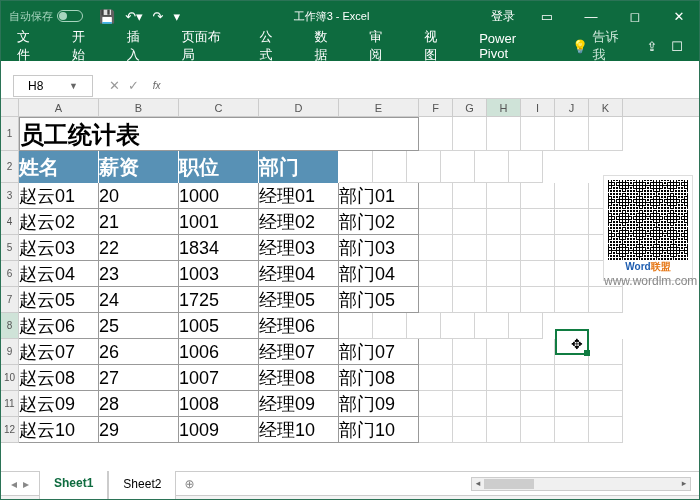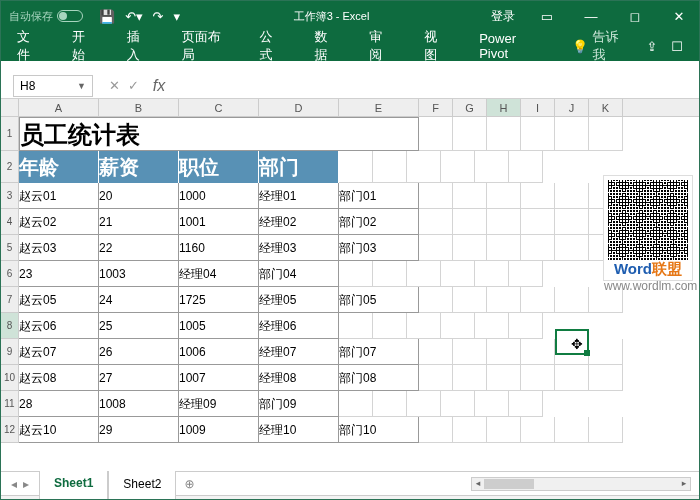--- a/index.html
+++ b/index.html
@@ -13,50 +13,50 @@
 .qat span{color:#fff;font-size:13px;cursor:pointer}
 .titlebar .center{flex:1;text-align:center;font-size:11px}
 .titlebar .right{display:flex;align-items:center;gap:4px}
 .winbtn{width:40px;height:30px;display:flex;align-items:center;justify-content:center;color:#fff;font-size:13px;cursor:pointer}
 .login{font-size:12px;padding:0 8px}
 .ribbon{height:30px;background:#0e6b3f;display:flex;align-items:center;color:#fff;font-size:13px;padding:0 6px;gap:12px}
 .tab{padding:4px 10px;cursor:pointer}
 .tab.tell{display:flex;align-items:center;gap:4px;color:#cfe8db}
 .ribbon-right{margin-left:auto;display:flex;gap:14px;padding-right:10px}
 .namebox-row{height:26px;background:#fff;display:flex;align-items:center;border-bottom:1px solid #d0d0d0;margin-top:12px}
-.namebox{width:80px;height:22px;border:1px solid #c8c8c8;margin-left:12px;font-size:12px;padding:2px 6px;display:flex;align-items:center;justify-content:space-between;background:#fff}
+.namebox{width:80px;height:22px;border:1px solid #c8c8c8;margin-left:12px;font-size:12px;padding:2px 14px;display:flex;align-items:center;justify-content:space-between;background:#fff}
 .namebox .dd{color:#666;font-size:9px}
 .fx-btns{display:flex;gap:8px;margin-left:16px;color:#999;font-size:13px}
-.fx-label{font-style:italic;margin-left:14px;color:#666;font-size:16px}
+.fx-label{font-style:italic;margin-left:14px;color:#666;font-size:10px}
 .formula-bar{flex:1;height:22px;margin-left:6px;margin-right:10px}
 .sheet-area{position:relative;height:372px;overflow:hidden;background:#fff}
 .col-headers{display:flex;height:18px;background:#eee;border-bottom:1px solid #ccc;font-size:11px;color:#555}
 .rowh{width:18px;border-right:1px solid #ccc;background:#eee}
 .ch{border-right:1px solid #ccc;text-align:center;line-height:18px}
 .ch.main{width:80px}
 .ch.ext{width:34px}
 .ch.sel{background:#cfe3d8}
 .rows{display:flex;flex-direction:column}
 .row{display:flex;height:26px}
 .row.title{height:34px}
 .row.hdr{height:32px}
 .rh{width:18px;background:#eee;border-right:1px solid #ccc;border-bottom:1px solid #ccc;font-size:10px;color:#555;text-align:center;line-height:26px}
 .row.sel .rh{background:#cfe3d8}
 .cell{border-right:1px solid #d4d4d4;border-bottom:1px solid #d4d4d4;font-size:15px;text-align:center;line-height:26px;overflow:hidden;white-space:nowrap}
 .cell.ext{width:34px}
 .title-cell{width:400px;border:1px solid #999;font-size:24px;font-weight:bold;line-height:34px;font-family:SimSun,serif}
 .hdr-cell{width:80px;background:#5891b5;color:#fff;font-size:20px;font-weight:bold;line-height:32px;border-right:1px solid #fff;font-family:SimHei,sans-serif}
-.data-cell{width:80px;border:1px solid #999;border-top:none;border-left:none;font-size:12px;line-height:26px}
+.data-cell{width:80px;border:1px solid #999;border-top:none;border-left:none;font-size:18px;line-height:26px}
 .data-row .data-cell:first-of-type{border-left:1px solid #999}
 .active-cell{position:absolute;border:2px solid #107c41;width:34px;height:26px;left:554px;top:230px;pointer-events:none}
 .active-cell::after{content:"";position:absolute;right:-3px;bottom:-3px;width:6px;height:6px;background:#107c41}
 .cursor-move{position:absolute;left:570px;top:237px;font-size:14px;pointer-events:none}
 .qr{position:absolute;right:6px;top:76px;width:90px;height:106px;background:#fff;border:1px solid #ddd;text-align:center;font-size:10px}
 .qr .code{width:80px;height:80px;margin:4px auto 0;background:repeating-linear-gradient(45deg,#000 0 2px,#fff 2px 4px),repeating-linear-gradient(-45deg,#000 0 2px,#fff 2px 4px);background-blend-mode:difference}
-.qr .t1{color:#1e5db0;font-weight:bold;font-size:15px}
+.qr .t1{color:#1e5db0;font-weight:bold;font-size:10px}
 .qr .t1 b{color:#e67817}
 .qr .t2{color:#888;font-size:12px}
 .sheet-tabs{height:24px;background:#fff;border-top:1px solid #ccc;display:flex;align-items:center;font-size:12px}
 .nav-arrows{width:38px;display:flex;gap:6px;justify-content:center;color:#888}
 .stab{padding:18px 14px;border:1px solid #ccc;border-bottom:none;background:#fff;cursor:pointer}
 .stab.active{border-bottom:2px solid #0e6b3f;color:#0e6b3f;font-weight:bold}
 .stab.add{border:none;color:#888;padding:3px 8px}
 .hscroll{margin-left:auto;width:220px;height:14px;background:#f0f0f0;border:1px solid #ccc;margin-right:8px;position:relative}
 .hscroll .thumb{position:absolute;left:12px;top:1px;width:50px;height:10px;background:#cdcdcd}
 .hscroll .arr{position:absolute;top:0;width:12px;height:12px;text-align:center;font-size:9px;color:#666}
@@ -143,21 +143,21 @@
         <div class="title-cell">员工统计表</div>
         <div class="cell ext"></div>
         <div class="cell ext"></div>
         <div class="cell ext"></div>
         <div class="cell ext"></div>
         <div class="cell ext"></div>
         <div class="cell ext"></div>
       </div>
       <div class="row hdr">
         <div class="rh" style="line-height:32px">2</div>
-        <div class="hdr-cell">年龄</div>
+        <div class="hdr-cell">姓名</div>
         <div class="hdr-cell">薪资</div>
         <div class="hdr-cell">职位</div>
         <div class="hdr-cell">部门</div>
         <div class="cell ext"></div>
         <div class="cell ext"></div>
         <div class="cell ext"></div>
         <div class="cell ext"></div>
         <div class="cell ext"></div>
         <div class="cell ext"></div>
       </div>
@@ -186,32 +186,33 @@
         <div class="cell ext"></div>
         <div class="cell ext"></div>
         <div class="cell ext"></div>
         <div class="cell ext"></div>
         <div class="cell ext"></div>
       </div>
       <div class="row data-row">
         <div class="rh">5</div>
         <div class="data-cell">赵云03</div>
         <div class="data-cell">22</div>
-        <div class="data-cell">1160</div>
+        <div class="data-cell">1834</div>
         <div class="data-cell">经理03</div>
         <div class="data-cell">部门03</div>
         <div class="cell ext"></div>
         <div class="cell ext"></div>
         <div class="cell ext"></div>
         <div class="cell ext"></div>
         <div class="cell ext"></div>
         <div class="cell ext"></div>
       </div>
       <div class="row data-row">
         <div class="rh">6</div>
+        <div class="data-cell">赵云04</div>
         <div class="data-cell">23</div>
         <div class="data-cell">1003</div>
         <div class="data-cell">经理04</div>
         <div class="data-cell">部门04</div>
         <div class="cell ext"></div>
         <div class="cell ext"></div>
         <div class="cell ext"></div>
         <div class="cell ext"></div>
         <div class="cell ext"></div>
         <div class="cell ext"></div>
@@ -266,20 +267,21 @@
         <div class="data-cell">部门08</div>
         <div class="cell ext"></div>
         <div class="cell ext"></div>
         <div class="cell ext"></div>
         <div class="cell ext"></div>
         <div class="cell ext"></div>
         <div class="cell ext"></div>
       </div>
       <div class="row data-row">
         <div class="rh">11</div>
+        <div class="data-cell">赵云09</div>
         <div class="data-cell">28</div>
         <div class="data-cell">1008</div>
         <div class="data-cell">经理09</div>
         <div class="data-cell">部门09</div>
         <div class="cell ext"></div>
         <div class="cell ext"></div>
         <div class="cell ext"></div>
         <div class="cell ext"></div>
         <div class="cell ext"></div>
         <div class="cell ext"></div>

